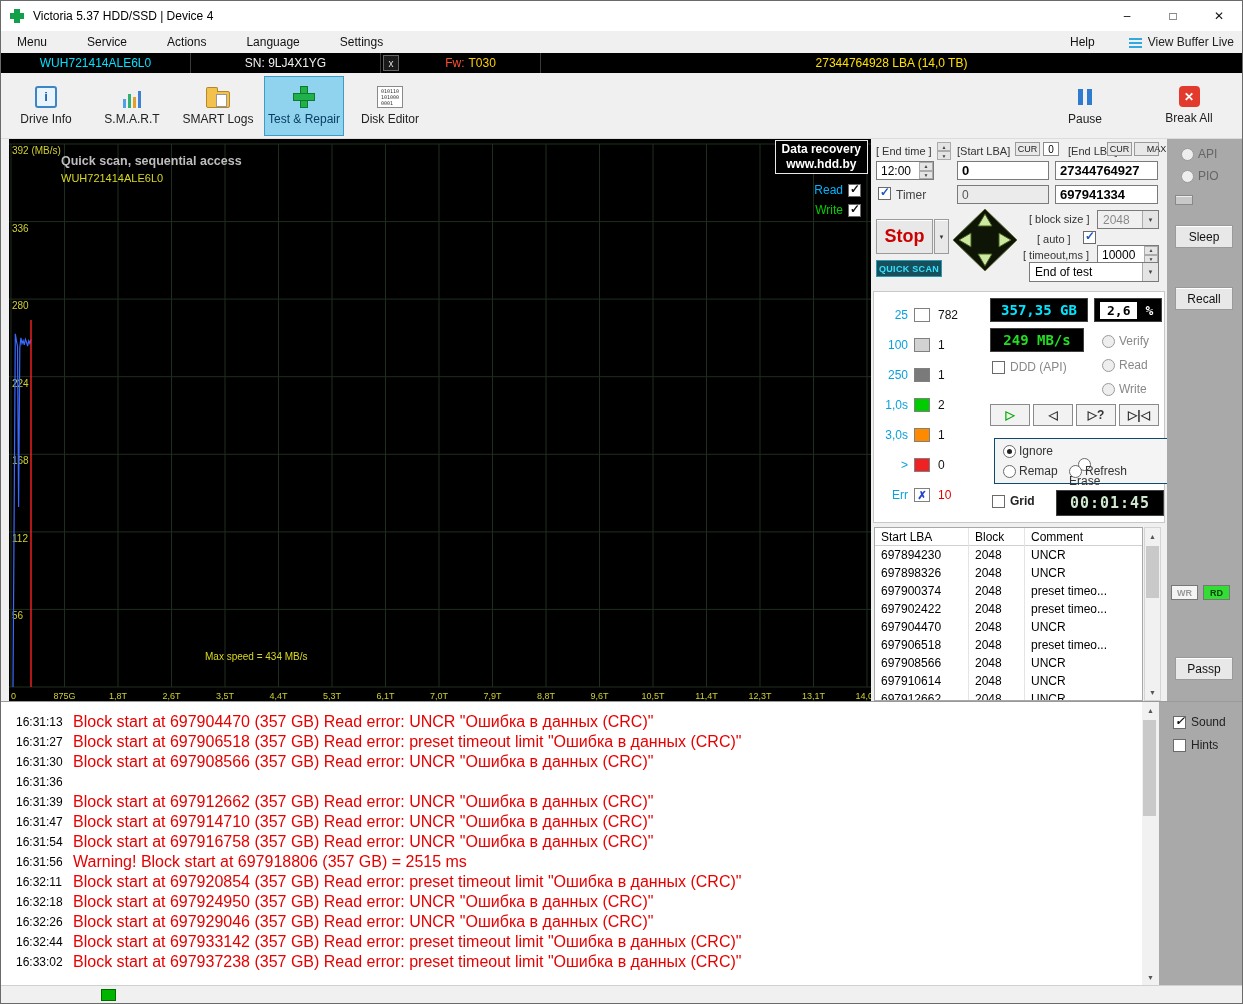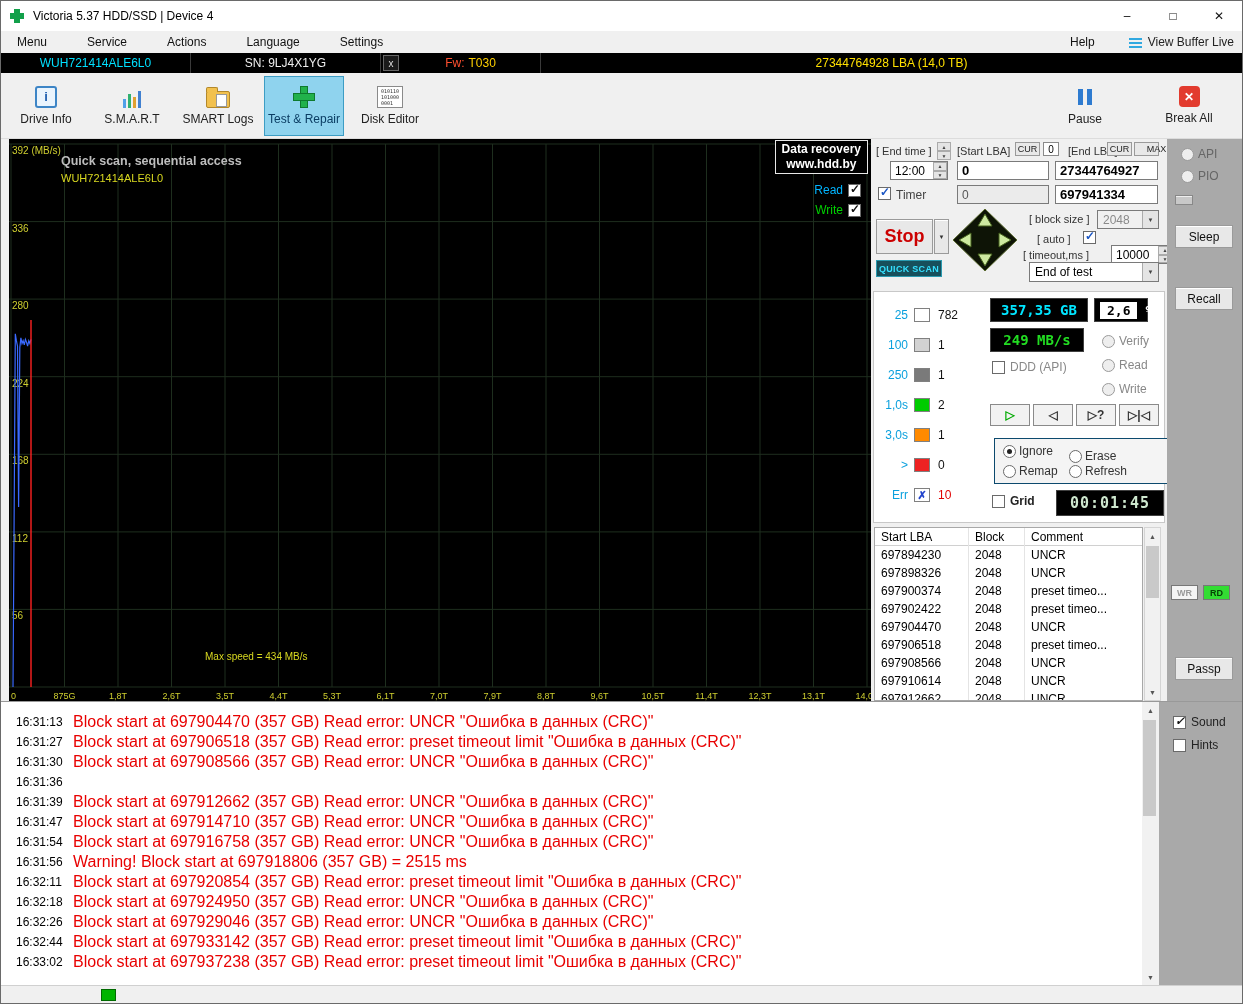--- a/index.html
+++ b/index.html
@@ -80,21 +80,21 @@
 .rb-row{position:absolute;display:flex;align-items:center;gap:4px;}
 .cb-row{display:flex;align-items:center;gap:5px;}
 
 .cpanel{flex:0 0 296px;position:relative;background:#f0f0f0;}
 .lbl{position:absolute;font-size:11px;color:#333;white-space:nowrap;}
 .mini-btn{position:absolute;height:14px;width:25px;background:#e8e8e8;border:1px solid #9a9a9a;font-size:9px;display:flex;align-items:center;justify-content:center;color:#222;}
 .mini-inp{position:absolute;height:14px;background:#fff;border:1px solid #8a8a8a;font-size:10px;display:flex;align-items:center;justify-content:center;}
 .inp{position:absolute;height:19px;background:#fff;border:1px solid #7a7a7a;font-size:12px;display:flex;align-items:center;padding:0 4px;}
 .inp.bold{font-weight:bold;font-size:13px;}
 .inp.dis{background:#ebebeb;color:#555;}
-.inp-spin{justify-content:space-between;padding-right:0;margin-left:14px;}
+.inp-spin{justify-content:space-between;padding-right:0;}
 .spin{display:inline-flex;flex-direction:column;width:14px;}
 .spin i{display:flex;align-items:center;justify-content:center;font-style:normal;font-size:5px;color:#444;background:#e4e4e4;border:1px solid #ababab;height:9px;}
 .spin.abs{position:absolute;height:18px;}
 .btn{position:absolute;background:#e8e8e8;border:1px solid #9a9a9a;display:flex;align-items:center;justify-content:center;font-size:12px;color:#111;box-shadow:inset 0 1px 0 #fff;}
 .btn.stop{color:#cc0000;font-weight:bold;font-size:18px;}
 .stop-dd{font-size:6px;color:#333;}
 .btn.qscan{background:#17505c;color:#35e0ff;border:1px solid #2a9ab0;font-size:9px;font-weight:bold;box-shadow:none;letter-spacing:.3px;}
 .diamond{position:absolute;}
 .dd{position:absolute;height:19px;background:#fff;border:1px solid #7a7a7a;display:flex;align-items:center;font-size:12px;padding-left:5px;}
 .dd .dda{margin-left:auto;width:16px;height:100%;background:#e4e4e4;border-left:1px solid #ababab;display:flex;align-items:center;justify-content:center;font-size:6px;color:#444;font-style:normal;}
@@ -414,21 +414,21 @@
               <span class="leg-box" style="background: rgb(238, 34, 34);"></span>
               <span class="leg-cnt">0</span>
             </div>
             <div class="leg-row">
               <span class="leg-lbl">Err</span>
               <span class="leg-box err">✗</span>
               <span class="leg-cnt" style="color: rgb(224, 0, 0);">10</span>
             </div>
           </div>
         <span class="lcd cyan" style="left:116px;top:6px;width:98px;">357,35 GB</span>
-        <span class="lcd pct" style="left:220px;top:6px;width:54px;align-items:center;">
+        <span class="lcd pct" style="left:220px;top:6px;width:68px;align-items:center;">
             <span class="pct-box">2,6</span>
             <span class="pct-sign">%</span>
           </span>
         <span class="lcd green" style="left:116px;top:36px;width:94px;">249 MB/s</span>
         <span class="rb-row" style="left:228px;top:42px;">
             <i class="rb dis"></i>
             <span class="glbl dim">Verify</span>
           </span>
         <span class="rb-row" style="left:228px;top:66px;">
             <i class="rb dis"></i>
@@ -446,21 +446,21 @@
           <span class="pbtn green">▷</span>
           <span class="pbtn">◁</span>
           <span class="pbtn">▷?</span>
           <span class="pbtn">▷|◁</span>
         </div>
         <div class="agroup" style="left:120px;top:146px;">
           <span class="rb-row" style="left:8px;top:5px;">
               <i class="rb sel"></i>
               <span class="glbl">Ignore</span>
             </span>
-          <span class="rb-row" style="left:74px;top:10px;">
+          <span class="rb-row" style="left:74px;top:19px;flex-direction:column;">
               <i class="rb"></i>
               <span class="glbl">Erase</span>
             </span>
           <span class="rb-row" style="left:8px;top:25px;">
               <i class="rb"></i>
               <span class="glbl">Remap</span>
             </span>
           <span class="rb-row" style="left:74px;top:25px;">
               <i class="rb"></i>
               <span class="glbl">Refresh</span>

